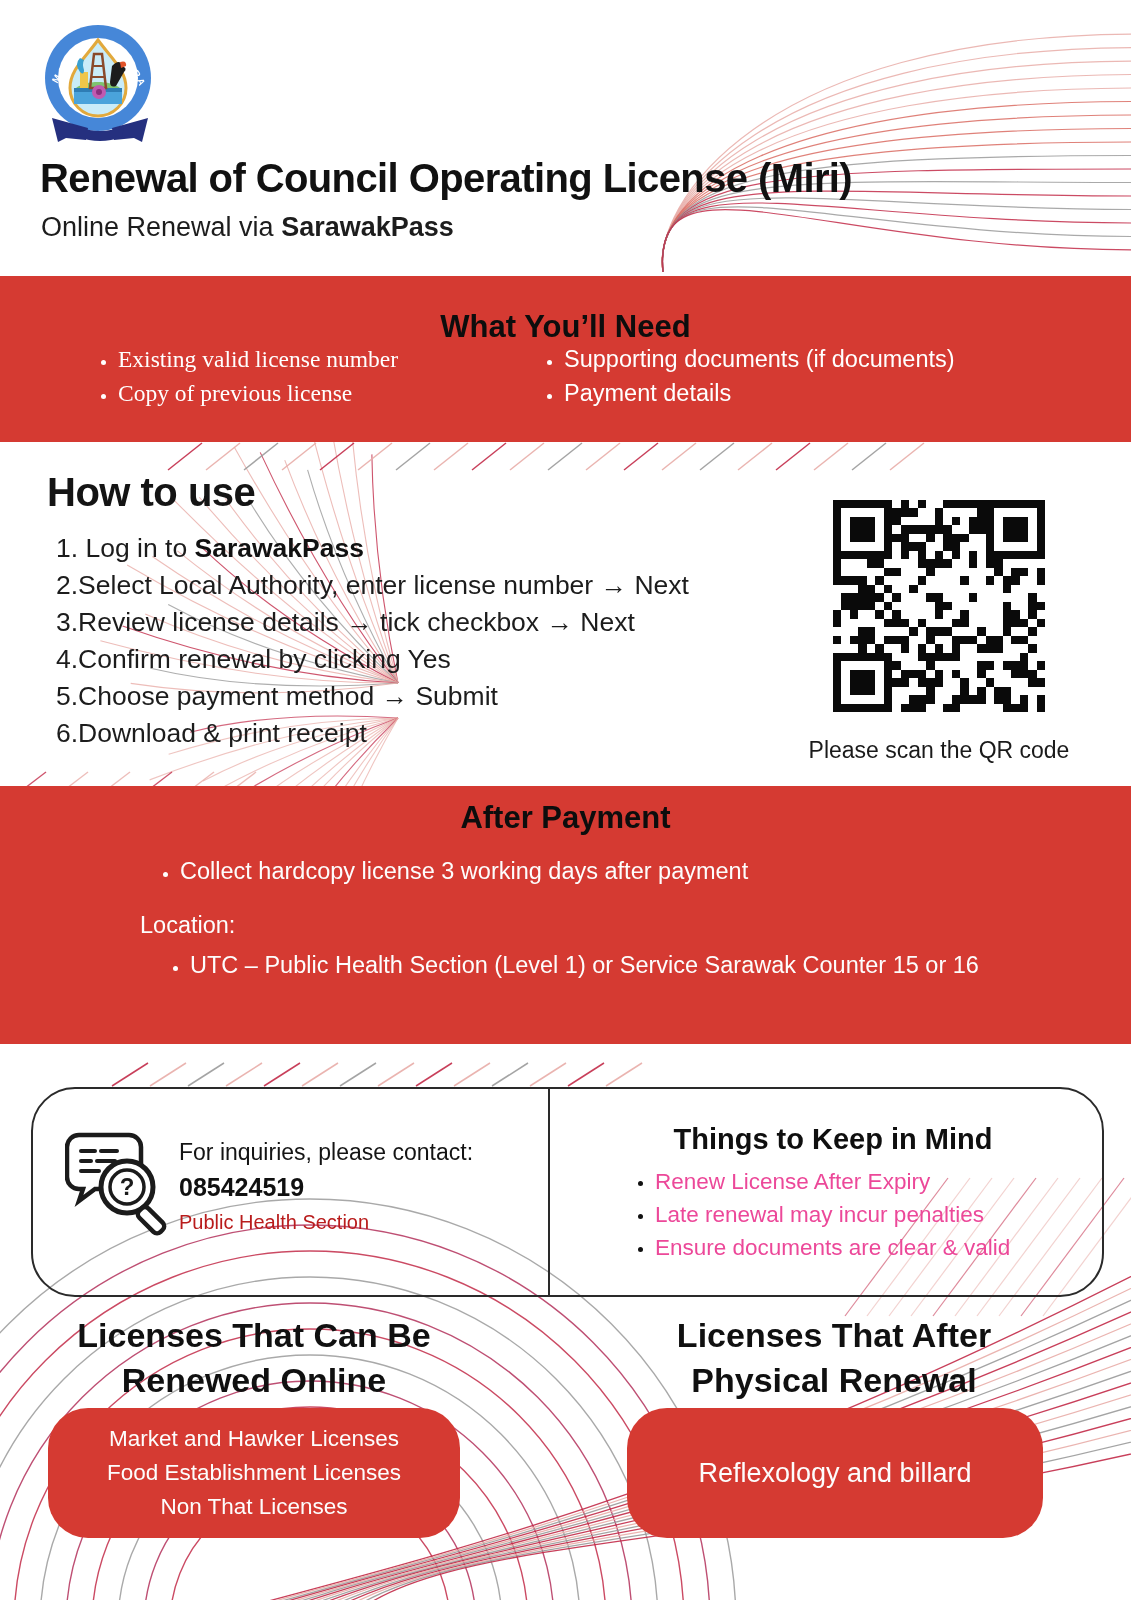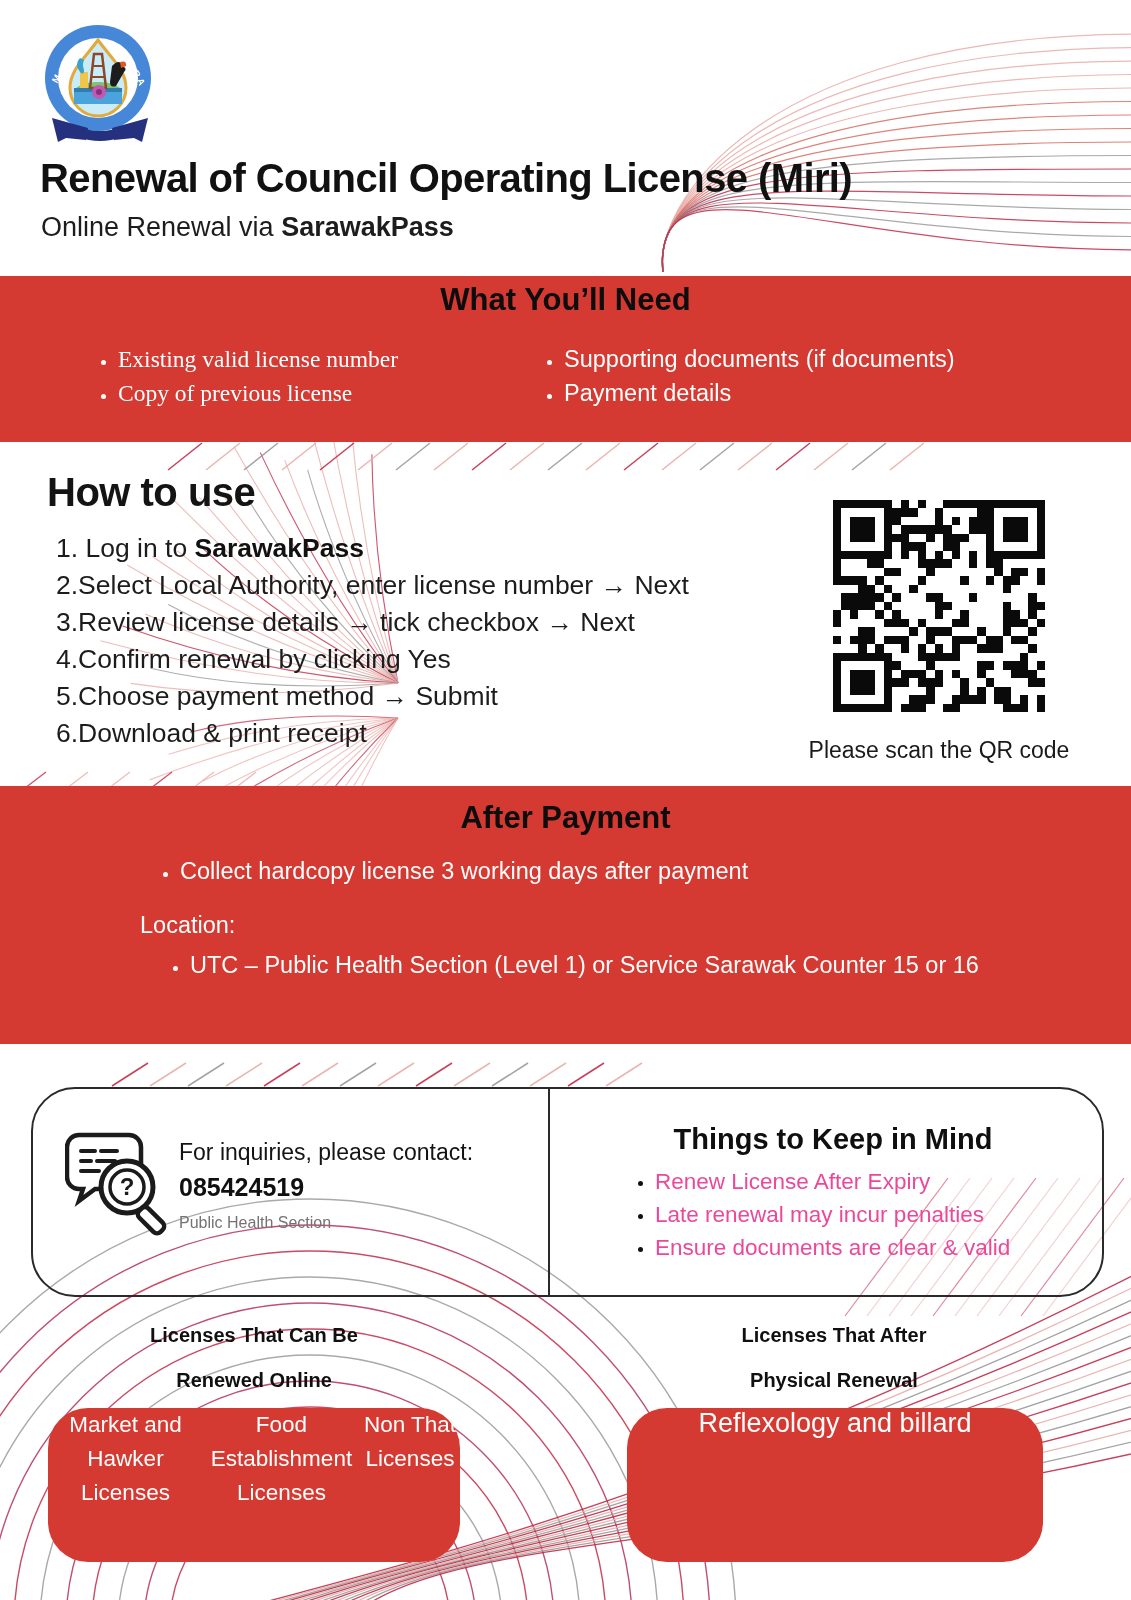--- a/index.html
+++ b/index.html
@@ -20,21 +20,21 @@
   .subtitle{left:41px;top:212px;margin:0;font-size:27px;color:#1d1d1d;}
   .subtitle b{font-weight:700;}
 
   
   .banner{left:0;width:1131px;background:#d53a32;}
   .banner1{top:276px;height:166px;}
   .banner2{top:786px;height:258px;}
   .banner h2{
     margin:0;text-align:center;font-size:31px;font-weight:800;color:#0d0d0d;
   }
-  .banner1 h2{padding-top:6px;}
+  .banner1 h2{padding-top:33px;}
   .banner2 h2{padding-top:14px;}
   .need-col{position:absolute;top:66px;margin:0;padding:0 0 0 22px;}
   .need-col.colL{left:96px;font-family:Liberation Serif, serif;}
   .need-col.colR{left:542px;}
   .need-col li{
     font-size:23.5px;color:#fff;line-height:34px;list-style:disc;
   }
   .need-col li::marker{color:#fff;font-size:18px;}
 
   .ap-bullet{position:absolute;left:158px;top:72px;margin:0;padding:0 0 0 22px;}
@@ -64,36 +64,36 @@
   
   .info-box{
     left:31px;top:1087px;width:1069px;height:206px;
     border:2px solid #2a2a2a;border-radius:44px;background:transparent;
   }
   .info-divider{position:absolute;left:515px;top:0;width:2px;height:100%;background:#2a2a2a;}
   .inq-icon{position:absolute;left:32px;top:38px;width:108px;height:122px;}
   .contact-text{position:absolute;left:146px;top:46px;line-height:35px;}
   .contact-line1{font-size:23px;color:#141414;}
   .contact-phone{font-size:25px;font-weight:800;color:#101010;}
-  .contact-line3{font-size:16px;color:#737373;}
+  .contact-line3{font-size:20px;color:#b91c1c;}
   .things-title{
     position:absolute;left:517px;top:26px;width:550px;margin:8px;text-align:center;
     font-size:29px;font-weight:800;color:#0f0f0f;
   }
   .things-list{position:absolute;left:600px;top:76px;margin:0;padding:0 0 0 22px;}
   .things-list li{font-size:22.5px;line-height:33px;color:#ec4899;list-style:disc;}
   .things-list li::marker{color:#111;font-size:17px;}
 
   
-  .col-head{margin:0;position:absolute;text-align:center;font-size:20px;font-weight:800;line-height:45px;color:#101010;}
+  .col-head{margin:0;position:absolute;text-align:center;font-size:34px;font-weight:800;line-height:45px;color:#101010;}
   .col-head.left{left:48px;top:1313px;width:412px;}
   .col-head.right{left:622px;top:1313px;width:424px;}
   .pill{
-    position:absolute;top:1408px;height:154px;border-radius:40px;background:#d53a32;
-    display:flex;justify-content:center;align-items:flex-start;
+    position:absolute;top:1408px;height:130px;border-radius:40px;background:#d53a32;
+    display:flex;flex-direction:column;justify-content:center;align-items:center;
     color:#fdfdfd;text-align:center;z-index:1;
   }
   .pill.left{left:48px;width:412px;font-size:22.5px;line-height:34px;}
   .pill.right{left:627px;width:416px;font-size:27px;}
 </style>
 </head>
 <body>
 
 <div class="page">
 

